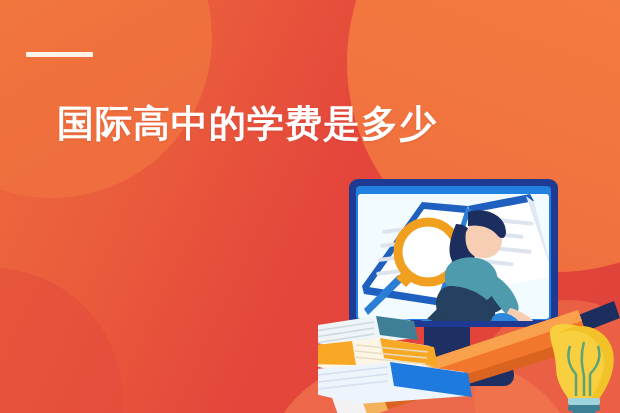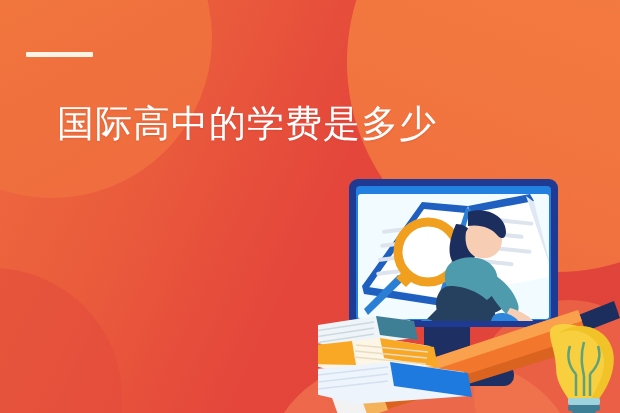--- a/index.html
+++ b/index.html
@@ -50,21 +50,21 @@
     left:26px; top:52px;
     width:67px; height:5px;
     background:#fbf3e6;
     border-radius:1px;
   }
   .headline{
     position:absolute;
     left:57px; top:104px;
     font-size:37px;
     line-height:40px;
-    font-weight:normal;
+    font-weight:bold;
     color:#ffffff;
     letter-spacing:1px;
     white-space:nowrap;
     text-shadow:0 1px 2px rgba(150,40,25,.18);
   }
   
   #illus{
     position:absolute;
     left:318px; top:168px;
     width:302px; height:245px;

